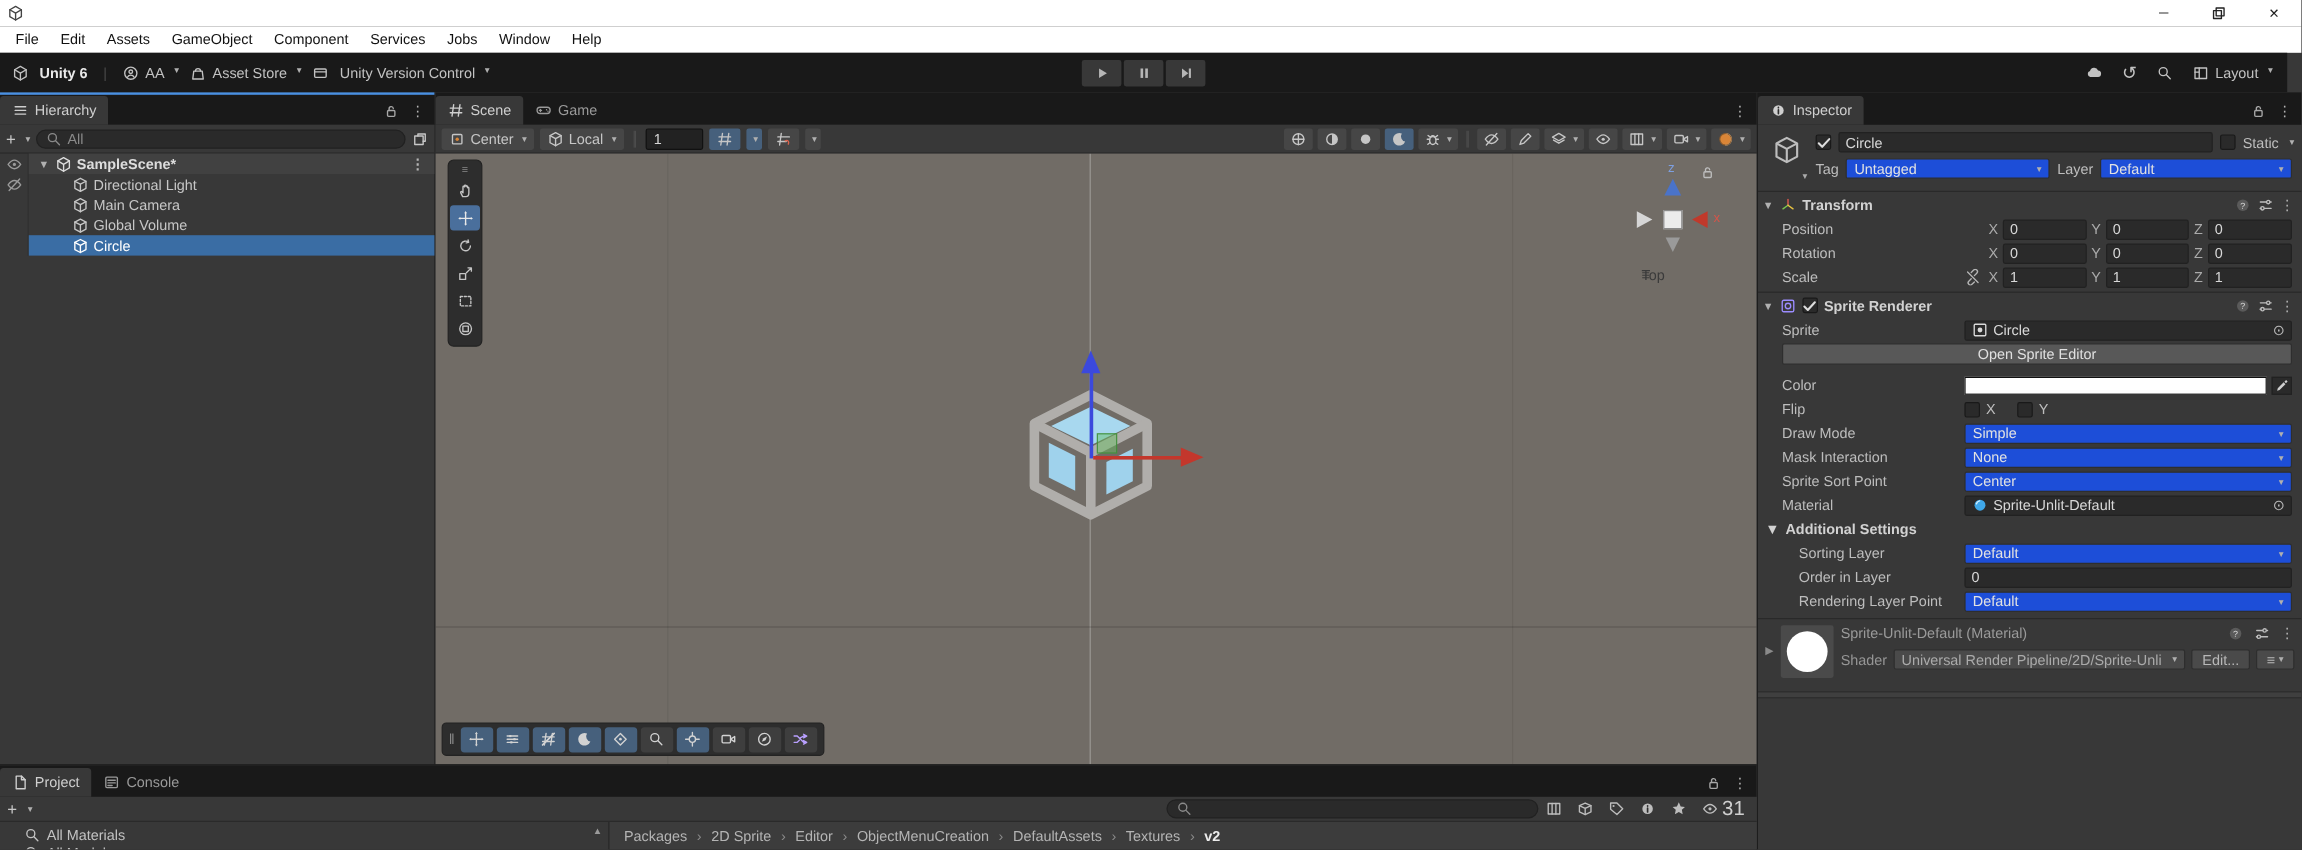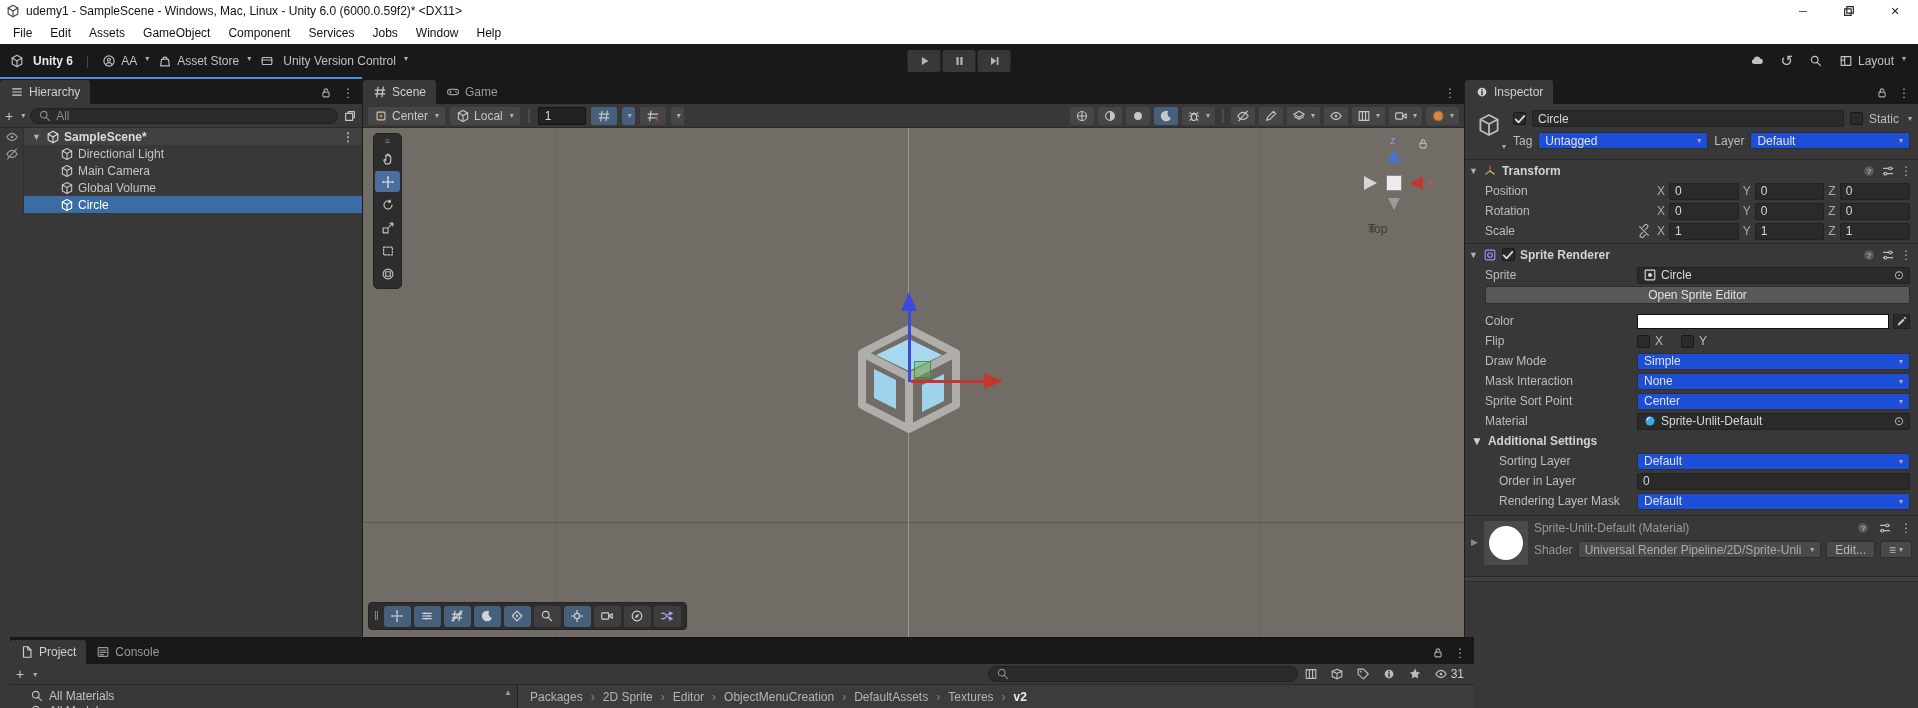--- a/index.html
+++ b/index.html
@@ -12,21 +12,21 @@
   .titlebar { position:absolute; top:0; left:0; right:0; height:22px; background:#ffffff;
     color:#111; display:flex; align-items:center; padding-left:6px; }
   .titlebar .tlogo { margin-right:6px; color:#444; }
   .win-btns { margin-left:auto; display:flex; height:22px; }
   .win-btn { width:46px; display:flex; align-items:center; justify-content:center; color:#222; font-size:11px; }
   .menubar { position:absolute; top:22px; left:0; right:0; height:22px; background:#ffffff;
     color:#111; display:flex; align-items:center; padding-left:4px; }
   .menu-item { padding:0 9px; }
 
   
-  .topbar { position:absolute; top:44px; left:0; right:0; height:33px; background:#191919;
+  .topbar { position:absolute; top:44px; left:0; right:12px; height:33px; background:#191919;
     display:flex; align-items:center; color:#c2c2c2; }
   .tb-left { display:flex; align-items:center; gap:9px; padding-left:10px; }
   .tb-group { display:flex; gap:5px; }
   .tb-sep { color:#4a4a4a; padding:0 4px; }
   .brand { font-weight:bold; color:#eaeaea; }
   .playbar { position:absolute; left:50%; transform:translateX(-50%); display:flex; gap:2px; }
   .play-btn { width:33px; height:22px; background:#383838; border-radius:2px;
     display:flex; align-items:center; justify-content:center; color:#b6b6b6; }
   .tb-right { position:absolute; right:12px; display:flex; align-items:center; gap:16px; color:#c2c2c2; }
   .dd-arrow { font-size:8px; color:#b0b0b0; margin-left:3px; }
@@ -170,29 +170,29 @@
   .mat-shader-row { display:flex; align-items:center; gap:5px; }
   .shader-dd { flex:1; background:#4a4a4a; color:#aaaaaa; }
   .btn { height:17px; background:#4a4a4a; border:1px solid #2e2e2e; border-radius:2px;
     display:flex; align-items:center; padding:0 8px; color:#b8b8b8; }
   .insp-sep { height:6px; background:#3f3f3f; border-top:1px solid #2b2b2b; border-bottom:1px solid #2b2b2b; margin-top:6px; }
   .add-wrap { display:flex; justify-content:center; margin-top:26px; }
   .add-component { width:224px; height:21px; background:#585858; border:1px solid #2b2b2b; border-radius:3px;
     display:flex; align-items:center; justify-content:center; color:#e2e2e2; }
 
   
-  .project { top:637px; left:10px; width:1464px; height:71px; border-top:1px solid #141414; overflow:hidden; }
+  .project { top:637px; left:0; width:1464px; height:71px; border-top:1px solid #141414; overflow:hidden; }
   .proj-tabs { height:26px; }
   .proj-toolbar { height:21px; display:flex; align-items:center; gap:6px; padding:0 6px;
     border-bottom:1px solid #2a2a2a; }
   .proj-search { width:310px; height:16px; background:#2a2a2a; border:1px solid #212121; border-radius:8px;
     display:flex; align-items:center; gap:5px; padding:0 7px; color:#8a8a8a; }
   .pt-icons { display:flex; align-items:center; gap:12px; color:#bdbdbd; padding-right:4px; }
   .pt-btn { display:flex; align-items:center; gap:3px; }
-  .cnt { font-size:12px; color:#cfcfcf; }
+  .cnt { font-size:17px; color:#cfcfcf; }
   .proj-content { display:flex; height:24px; position:relative; }
   .sidebar { width:508px; flex:none; border-right:1px solid #242424; padding-top:3px; overflow:hidden; }
   .side-item { height:15px; display:flex; align-items:center; gap:5px; padding-left:20px; color:#c2c2c2; }
   .scroll-up { position:absolute; left:494px; top:3px; color:#9a9a9a; font-size:8px; }
   .crumbs { flex:1; background:#3c3c3c; border-bottom:1px solid #2d2d2d; display:flex; align-items:center;
     gap:8px; padding:0 12px; color:#b4b4b4; }
   .bsep { color:#8a8a8a; }
   .bitem.last { color:#ececec; font-weight:bold; }
   .plus { font-size:14px; color:#c8c8c8; }
 </style>
@@ -201,21 +201,20 @@
 
 <div class="app">
 
   <div class="titlebar">
     <span class="tlogo">
         <svg viewBox="0 0 16 16" width="14" height="14" fill="none" stroke="currentColor" stroke-width="1.3" stroke-linecap="round" stroke-linejoin="round">
           <path d="M8 1.5 13.5 4.7v6.6L8 14.5 2.5 11.3V4.7z"></path>
           <path d="M2.5 4.7 8 8l5.5-3.3M8 8v6.5"></path>
         </svg>
       </span>
-    <span>udemy1 - SampleScene - Windows, Mac, Linux - Unity 6.0 (6000.0.59f2)* &lt;DX11&gt;</span>
     <div class="win-btns">
       <span class="win-btn">─</span>
       <span class="win-btn">
           <svg viewBox="0 0 16 16" width="14" height="14" fill="none" stroke="currentColor" stroke-width="1.3" stroke-linecap="round" stroke-linejoin="round">
             <rect x="5.5" y="3" width="7.5" height="7.5"></rect>
             <rect x="3" y="5.5" width="7.5" height="7.5"></rect>
           </svg>
         </span>
       <span class="win-btn">✕</span>
     </div>
@@ -1059,21 +1058,21 @@
             <span class="dd-arrow">▾</span>
         </div>
       </div>
       <div class="irow">
         <span class="ilabel indent">Order in Layer</span>
         <div class="textfield" style="flex:1">
           <span>0</span>
         </div>
       </div>
       <div class="irow">
-        <span class="ilabel indent">Rendering Layer Mask</span>
+        <span class="ilabel indent">Rendering Layer Point</span>
         <div class="dropdown" style="flex:1">
           <span>Default</span>
             <span class="dd-arrow">▾</span>
         </div>
       </div>
 
       <div class="mat-footer">
         <span class="mfold">▶</span>
         <div class="mthumb">
             <div class="mcircle"></div>

